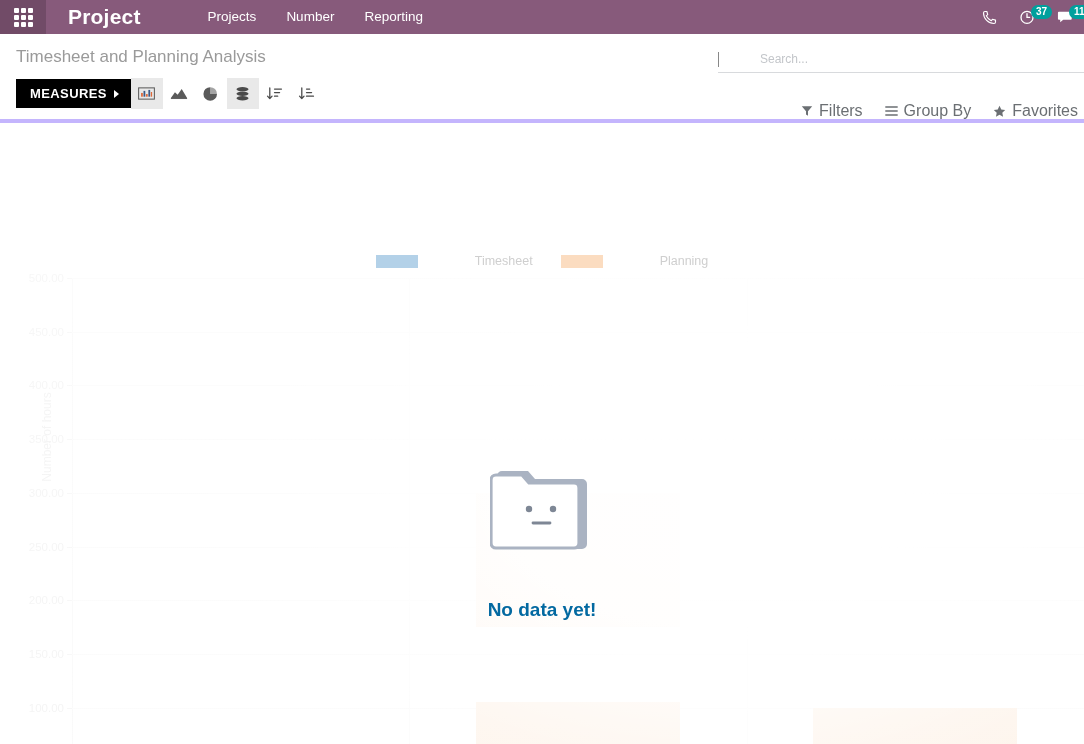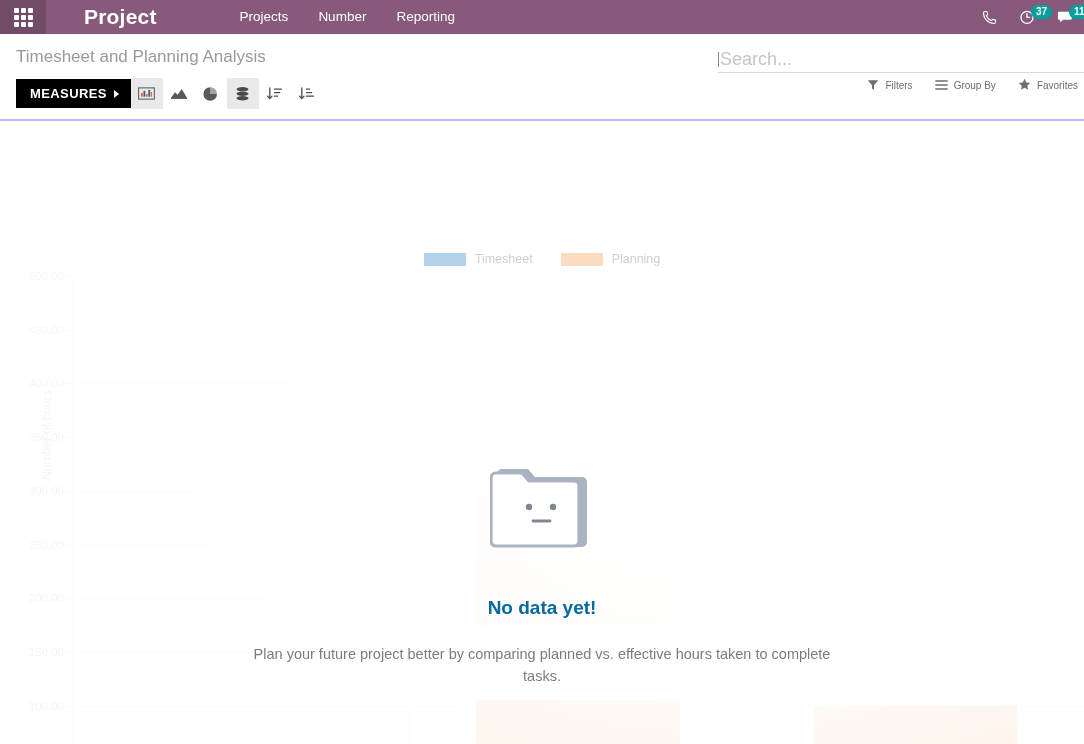--- a/index.html
+++ b/index.html
@@ -10,21 +10,20 @@
     overflow: hidden;
   }
 
   
   .navbar {
     height: 34px; width: 100%;
     background: #875a7b;
     display: flex; align-items: center;
     position: relative;
     color: #ffffff;
-    gap: 16px;
   }
   .apps-btn {
     width: 46px; height: 34px;
     background: #714b67;
     display: flex; align-items: center; justify-content: center;
   }
   .apps-grid {
     display: grid;
     grid-template-columns: repeat(3, 5px);
     grid-template-rows: repeat(3, 5px);
@@ -52,42 +51,43 @@
   .nav-icon svg { display: block; }
   .badge {
     position: absolute; left: 12px; top: -4px;
     background: #00a09d; color: #ffffff;
     border-radius: 9px; font-size: 10px; font-weight: bold;
     padding: 1px 5px; line-height: 12px; min-width: 18px;
     text-align: center;
   }
 
   
-  .control-panel { background: #ffffff; border-bottom: 2px solid #c4b5fd; }
+  .control-panel { background: #ffffff; border-bottom: 4px solid #c4b5fd; }
   .cp-row1 {
     display: flex; align-items: flex-start; justify-content: space-between;
     padding: 12px 0 0 0; position: relative; height: 36px;
   }
   .breadcrumb {
     font-size: 17px; color: #9a9a9a;
     margin-left: 16px; line-height: 22px; white-space: nowrap;
   }
   .searchbar {
     position: absolute; left: 718px; top: 12px; right: 0;
     height: 27px;
     border-bottom: 1px solid #d8dadd;
     display: flex; align-items: center;
   }
   .searchbar .caret {
     width: 1px; height: 15px; background: #888; margin-right: 1px;
   }
   .searchbar input {
     border: none; outline: none; background: transparent;
-    font-size: 18px; color: #333; width: 100%;
+    font-size: 12px; color: #333; width: 100%;
     font-family: "Liberation Sans", sans-serif;
+    padding-left: 40px;
   }
   .searchbar input::placeholder { color: #c3c6ca; }
 
   .cp-row2 {
     display: flex; align-items: center; justify-content: space-between;
     padding: 8px 0 10px 16px; position: relative;
   }
   .cp-left { display: flex; align-items: center; gap: 0; }
   .measures-btn {
     background: #000000; color: #ffffff;
@@ -108,39 +108,39 @@
     color: #4a4a4a; cursor: pointer; background: transparent;
   }
   .icon-btn.active { background: #e9e9e9; }
   .icon-btn:first-of-type { margin-left: 14px; }
 
   .cp-right {
     display: flex; align-items: center; gap: 22px;
     position: absolute; right: 0; top: 8px; padding-right: 6px;
   }
   .cp-right .cp-item {
-    display: flex; align-items: flex-end; gap: 6px;
-    color: #6b6f73; font-size: 10px; cursor: pointer; white-space: nowrap;
+    display: flex; align-items: center; gap: 6px;
+    color: #6b6f73; font-size: 16px; cursor: pointer; white-space: nowrap; margin-top: 24px;
   }
 
   
   .chart-wrap {
     position: relative;
     width: 1084px; height: 627px;
     background: #ffffff;
     overflow: hidden;
   }
   .legend {
     position: absolute; top: 131px; left: 0; width: 100%;
     display: flex; justify-content: center; align-items: center; gap: 28px;
     z-index: 4;
   }
   .legend .lg { display: flex; align-items: center; gap: 9px; }
   .legend .sw { width: 42px; height: 13px; display: block; }
-  .legend .lbl { font-size: 12.5px; color: #cfcfcf; }
+  .legend .lbl { font-size: 12.5px; color: #cfcfcf; margin-left: 48px; }
 
   .plot {
     position: absolute;
     left: 72px; top: 155px;
     width: 1012px; height: 537px;
   }
   
   .gridline {
     position: absolute; left: 0; width: 100%;
     height: 1px; background: #f2f2f2;
@@ -399,15 +399,14 @@
     <div class="folder">
       <svg width="104" height="92" viewBox="0 0 104 92">
         <path d="M12 8 h26 l7 8 h47 a5 5 0 0 1 5 5 v60 a5 5 0 0 1 -5 5 h-80 a5 5 0 0 1 -5 -5 v-68 a5 5 0 0 1 5 -5 z" fill="#aab3c2"></path>
         <path d="M6 12 h26 l7 8 h45 a5 5 0 0 1 5 5 v55 a5 5 0 0 1 -5 5 h-78 a5 5 0 0 1 -5 -5 v-63 a5 5 0 0 1 5 -5 z" fill="#ffffff" stroke="#aab3c2" stroke-width="3.2" stroke-linejoin="round"></path>
         <circle cx="39" cy="46" r="3.2" fill="#7e8795"></circle>
         <circle cx="63" cy="46" r="3.2" fill="#7e8795"></circle>
         <path d="M43 60 H60" stroke="#7e8795" stroke-width="2.8" stroke-linecap="round"></path>
       </svg>
     </div>
     <div class="nodata-title">No data yet!</div>
-    <div class="nodata-sub">Plan your future project better by comparing planned vs. effective hours taken to complete tasks.</div>
   </div>
 </div>
 
 </body></html>

